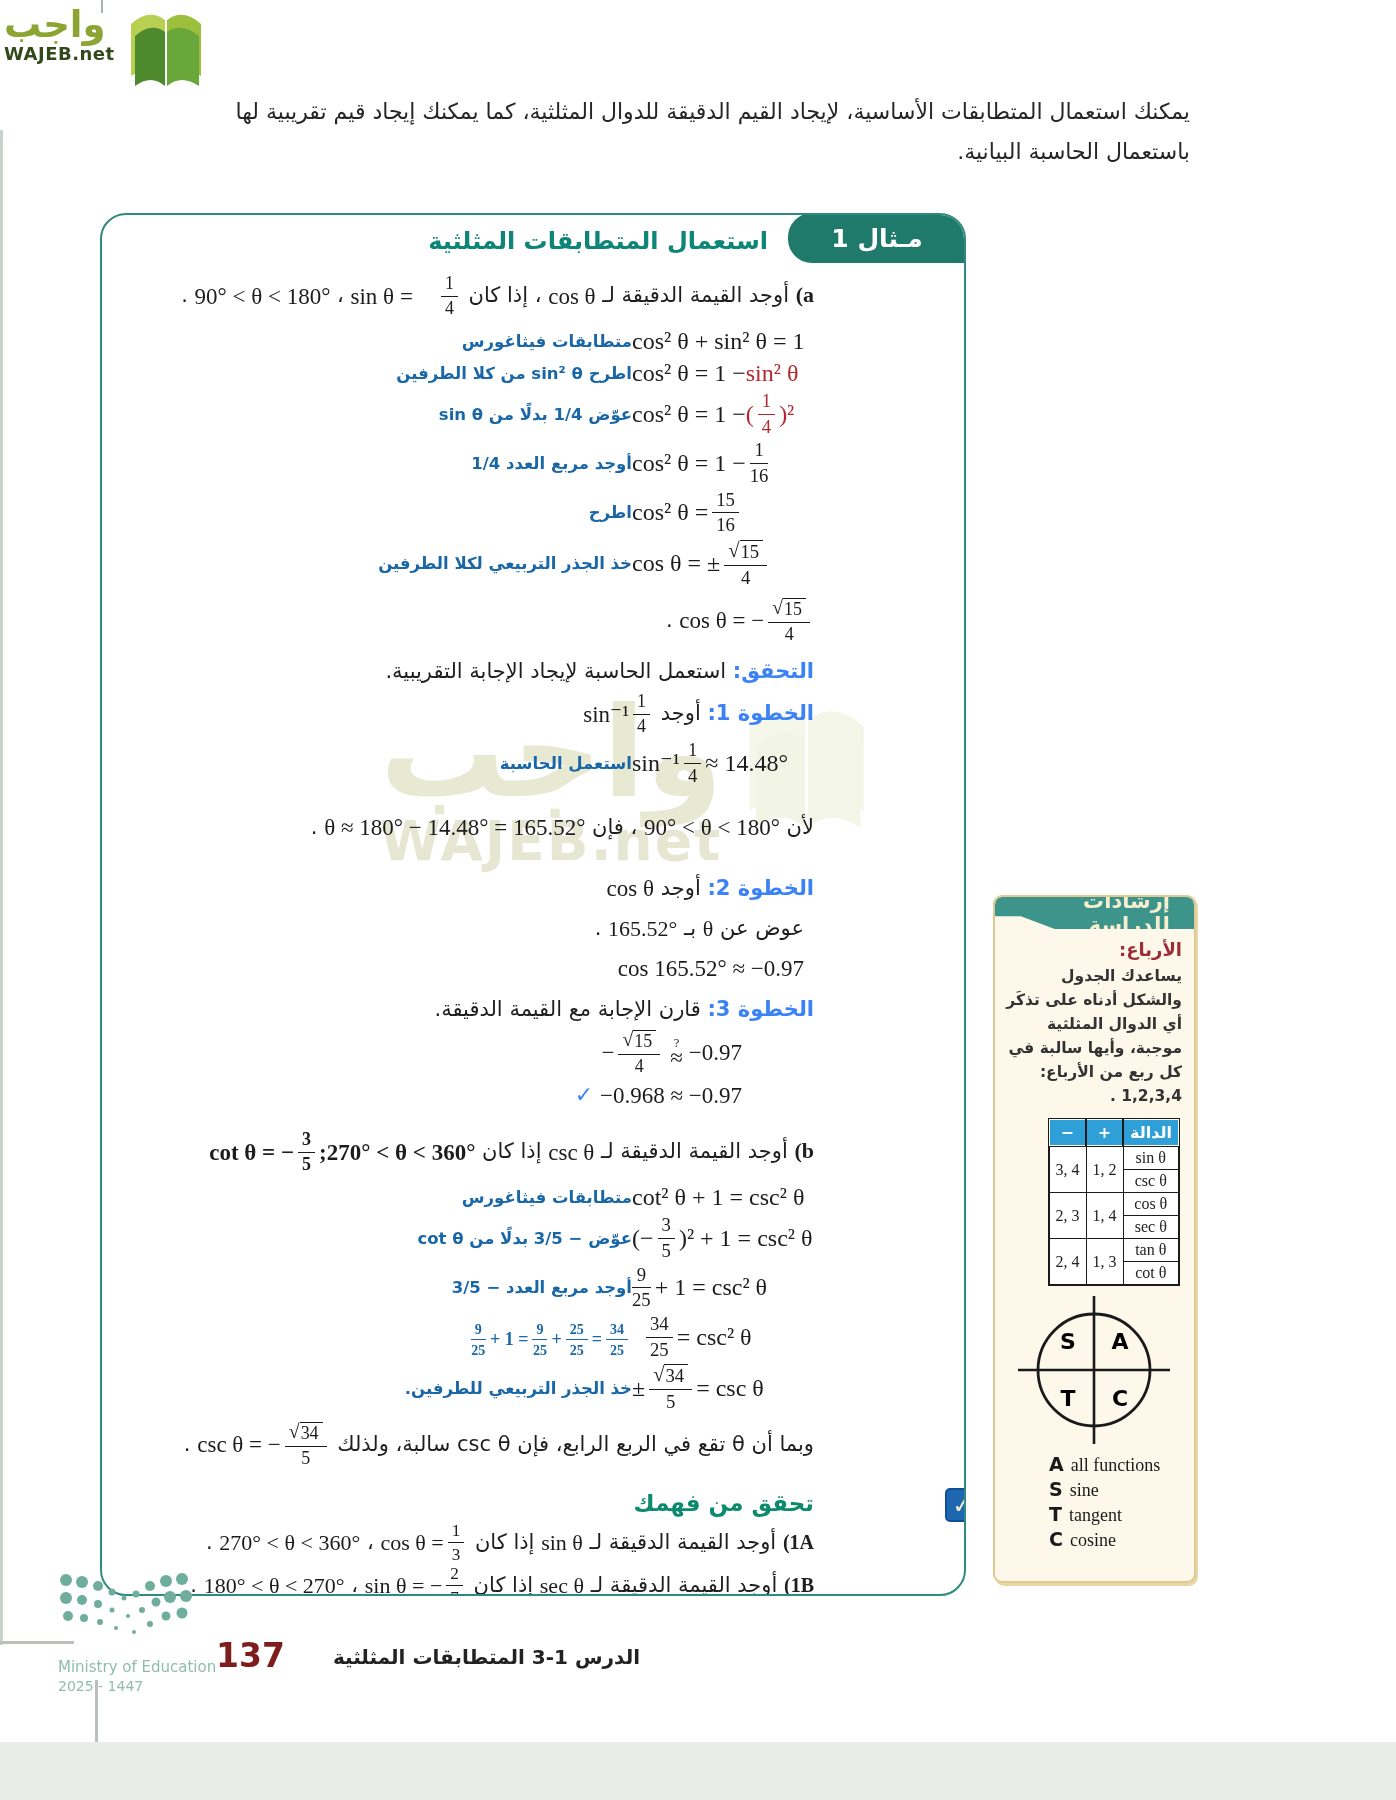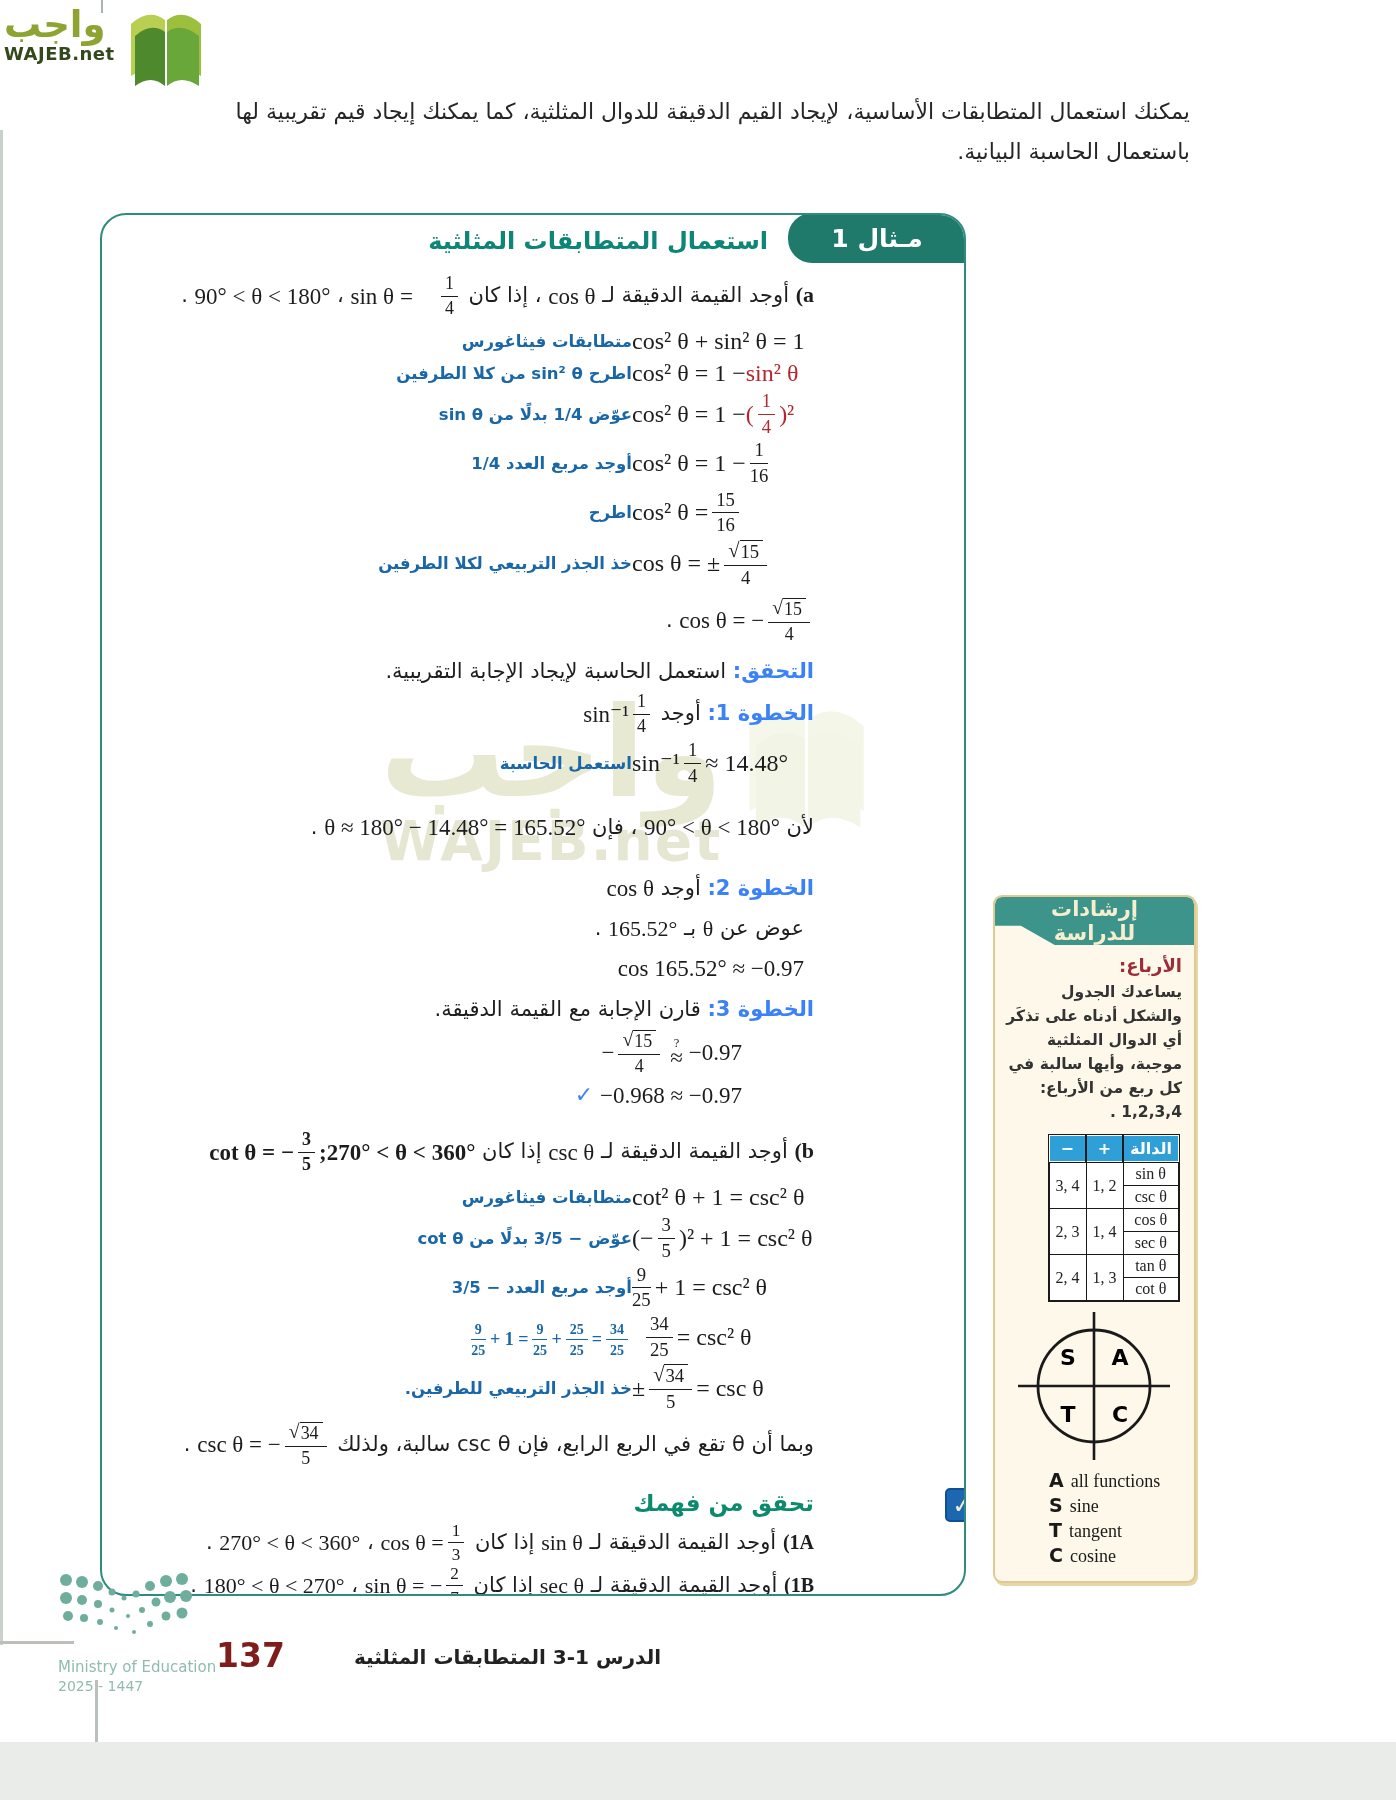--- a/index.html
+++ b/index.html
@@ -60,44 +60,44 @@
   .annm{direction:ltr;font-family:"Liberation Serif",serif;font-size:18px;display:inline-flex;align-items:center;}
   
   .cyu-title{position:relative;direction:rtl;text-align:right;margin:22px 0 4px 0;
              font-size:23px;font-weight:bold;color:#0b8a6e;}
   .checkbox{position:absolute;right:-165px;top:-2px;width:30px;height:30px;background:#1d66b0;
             border-radius:5px;border:2px solid #0f4f93;display:flex;align-items:center;justify-content:center;}
   .checkbox span{color:#f2ecce;font-size:24px;font-weight:bold;transform:rotate(-6deg);line-height:1;}
   
   .sidebar{left:993px;top:895px;width:199px;height:684px;background:#fdf8ea;
            border:2px solid #e0ca92;border-radius:9px;box-shadow:2px 3px 0 #e6d6a8;overflow:hidden;}
-  .sb-banner{height:48px;background:#3d948a;border-radius:7px 7px 0 0;position:relative;
+  .sb-banner{height:32px;background:#3d948a;border-radius:7px 7px 0 0;position:relative;
              clip-path:polygon(0 0,100% 0,100% 100%,30% 100%,13% 60%,0 60%);
-             display:flex;align-items:center;justify-content:flex-end;padding:0 24px;text-align:center;}
+             display:flex;align-items:center;justify-content:flex-end;padding:0 24px;}
   .sb-banner .t{color:#f6eecf;font-size:21px;font-weight:bold;direction:rtl;}
   .sb-body{padding:8px 12px 0 10px;direction:rtl;}
   .sb-sub{color:#9c2d38;font-size:18px;font-weight:bold;margin:2px 0 4px;}
   .sb-text{font-size:15.5px;font-weight:bold;color:#333;line-height:24px;text-align:right;}
   .qtable{border-collapse:collapse;margin:10px 2px 8px auto;direction:rtl;background:#fff;}
   .qtable th{background:#2f9fd7;color:#fff;font-size:16px;font-weight:bold;border:2px solid #fff;
              outline:1px solid #1a1a1a;padding:3px 6px;}
   .qtable td{border:1.6px solid #1a1a1a;text-align:center;font-family:"Liberation Serif",serif;
              font-size:16px;padding:2px 6px;direction:ltr;}
   .qtable{border:2.4px solid #1a1a1a;}
   .satc{display:block;margin:6px auto 0;}
   .legend{direction:ltr;padding:6px 0 0 44px;}
   .legend .li{font-family:"Liberation Serif",serif;font-size:18px;color:#1a1a1a;line-height:24px;}
   .legend .k{font-family:"DejaVu Sans",sans-serif;font-weight:bold;font-size:19px;margin-right:7px;}
   
   .ministry{left:58px;top:1572px;width:320px;}
   .ministry .ar{color:#79b4a4;font-size:29px;font-weight:bold;direction:rtl;text-align:left;margin-top:4px;}
   .ministry .en{color:#8fbcae;font-size:15px;margin-top:16px;}
   .ministry .yr{color:#8fbcae;font-size:14px;margin-top:2px;}
   .pageno{left:216px;top:1636px;font-size:33px;font-weight:bold;color:#7f1d1d;}
-  .lesson{left:316px;top:1645px;width:345px;direction:rtl;text-align:right;
+  .lesson{left:295px;top:1645px;width:345px;direction:rtl;text-align:right;
           font-size:20px;font-weight:bold;color:#222;}
 </style>
 </head>
 <body>
 
 <div class="abs edge-left"></div>
 <div class="abs mark-top"></div>
 <div class="abs mark-h"></div>
 <div class="abs mark-v"></div>
 <div class="abs band-bottom"></div>

